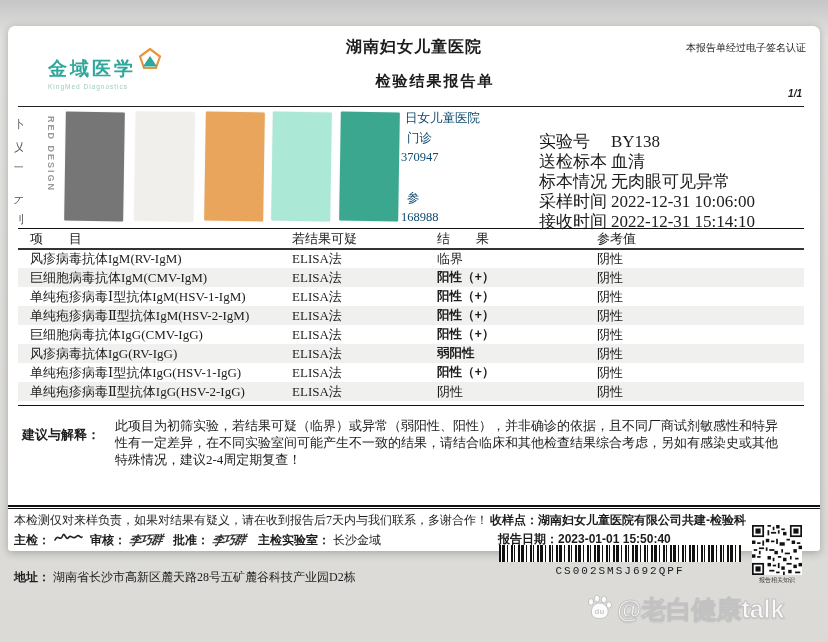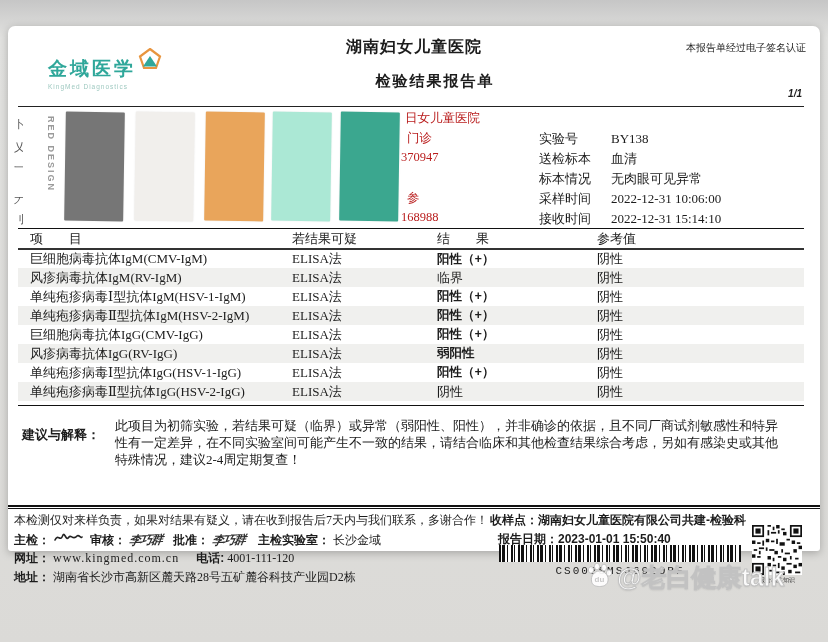--- a/index.html
+++ b/index.html
@@ -26,22 +26,22 @@
     font-family:"Liberation Sans","DejaVu Sans",sans-serif; }
   .header-rule { position:absolute; top:80px; left:10px; right:16px; border-top:1.5px solid #222; }
   
   .logo { position:absolute; left:40px; top:30px; }
   .logo-name { font-family:"Liberation Sans","DejaVu Sans",sans-serif; font-size:19px; font-weight:700;
     color:#2fa79a; letter-spacing:3px; }
   .logo-sub { font-size:6.5px; color:#9fc9c0; letter-spacing:1px; margin-top:1px;
     font-family:"Liberation Sans","DejaVu Sans",sans-serif; }
   .logo-mark { position:absolute; left:90px; top:-8px; }
   
-  .info-frag { position:absolute; font-size:12.5px; color:#b91c1c; white-space:nowrap; }
-  .info-row { position:absolute; left:531px; white-space:nowrap; font-size:13px; }
+  .info-frag { position:absolute; font-size:12.5px; color:#0c4a6e; white-space:nowrap; }
+  .info-row { position:absolute; left:531px; white-space:nowrap; font-size:17px; }
   .info-row .lbl { display:inline-block; width:72px; }
   .info-row .val { display:inline-block; }
   .edge-frag { position:absolute; left:6px; width:9px; overflow:hidden; font-size:11px; color:#555; }
   
   .red-design { position:absolute; left:38px; top:90px; writing-mode:vertical-rl;
     font-family:"Liberation Sans","DejaVu Sans",sans-serif; font-size:9px; font-weight:700;
     letter-spacing:2px; color:#9a9a9a; }
   .swatch { position:absolute; top:86px; height:109px; width:59px; border-radius:1px;
     transform:rotate(0.9deg); box-shadow:0 0 2px rgba(0,0,0,.08); }
   
@@ -70,21 +70,21 @@
   .sig { display:inline-block; font-style:italic; font-weight:600; transform:skewX(-10deg) rotate(-2deg);
     color:#2e2e2e; letter-spacing:-1px; }
   .barcode { position:absolute; left:491px; top:519px; width:242px; height:17px;
     background:repeating-linear-gradient(90deg,#111 0 2px,#fff 2px 3px,#111 3px 6px,#fff 6px 8px,
       #111 8px 9px,#fff 9px 12px,#111 12px 14px,#fff 14px 15px,#111 15px 16px,#fff 16px 19px); }
   .barcode-text { position:absolute; left:491px; top:539px; width:242px; text-align:center;
     font-family:"Liberation Mono","DejaVu Sans Mono",monospace; font-size:11px; letter-spacing:2px; }
   .qr { position:absolute; left:744px; top:499px; width:50px; height:50px; }
   .qr-caption { position:absolute; left:744px; top:550px; width:50px; text-align:center; font-size:6px; color:#333; }
   
-  .watermark { position:absolute; left:584px; top:560px; display:flex; align-items:center; gap:3px; }
+  .watermark { position:absolute; left:584px; top:592px; display:flex; align-items:center; gap:3px; }
   .watermark-text { font-family:"Liberation Sans","DejaVu Sans",sans-serif; font-size:25px; font-weight:700;
     color:rgba(255,255,255,.92); -webkit-text-stroke:1px #c2c2c2; text-shadow:0 1px 2px rgba(0,0,0,.12); }
 </style>
 </head>
 <body>
 
 <div class="page">
 
   <div class="hospital-title">湖南妇女儿童医院</div>
   <div class="cert-note">本报告单经过电子签名认证</div>
@@ -139,29 +139,29 @@
     <thead>
       <tr>
         <th class="c1">项　　目</th>
         <th class="c2">若结果可疑</th>
         <th class="c3">结　　果</th>
         <th class="c4">参考值</th>
       </tr>
     </thead>
     <tbody>
         <tr>
+          <td class="c1">风疹病毒抗体IgM(RV-IgM)</td>
+          <td class="c2">ELISA法</td>
+          <td class="c3">临界</td>
+          <td class="c4">阴性</td>
+        </tr>
+        <tr>
           <td class="c1">巨细胞病毒抗体IgM(CMV-IgM)</td>
           <td class="c2">ELISA法</td>
           <td class="c3 res-bold">阳性（+）</td>
-          <td class="c4">阴性</td>
-        </tr>
-        <tr>
-          <td class="c1">风疹病毒抗体IgM(RV-IgM)</td>
-          <td class="c2">ELISA法</td>
-          <td class="c3">临界</td>
           <td class="c4">阴性</td>
         </tr>
         <tr>
           <td class="c1">单纯疱疹病毒Ⅰ型抗体IgM(HSV-1-IgM)</td>
           <td class="c2">ELISA法</td>
           <td class="c3 res-bold">阳性（+）</td>
           <td class="c4">阴性</td>
         </tr>
         <tr>
           <td class="c1">单纯疱疹病毒Ⅱ型抗体IgM(HSV-2-IgM)</td>
@@ -216,26 +216,20 @@
         </svg></span>
     <span class="f-lbl" style="margin-left:4px">审核：</span>
     <span class="sig">李巧群</span>
     <span class="f-lbl" style="margin-left:8px">批准：</span>
     <span class="sig">李巧群</span>
     <span class="f-lbl" style="margin-left:10px">主检实验室：</span>
     <span style="font-family:'Liberation Sans','DejaVu Sans',sans-serif">长沙金域</span>
   </div>
   <div class="f-line f-bold" style="left:490px;top:505px"><span>报告日期：</span><span>2023-01-01 15:50:40</span></div>
 
-  <div class="f-line" style="left:6px;top:524px">
-    <span class="f-lbl">网址：</span>
-    <span style="letter-spacing:1px">www.kingmed.com.cn</span>
-    <span class="f-lbl" style="margin-left:14px">电话:</span>
-    <span>4001-111-120</span>
-  </div>
   <div class="f-line" style="left:6px;top:543px">
     <span class="f-lbl">地址：</span>
     <span>湖南省长沙市高新区麓天路28号五矿麓谷科技产业园D2栋</span>
   </div>
 
   <div class="barcode"></div>
   <div class="barcode-text">CS002SMSJ692QPF</div>
 
   <div class="qr">
     <svg width="50" height="50" viewBox="0 0 29 29">

